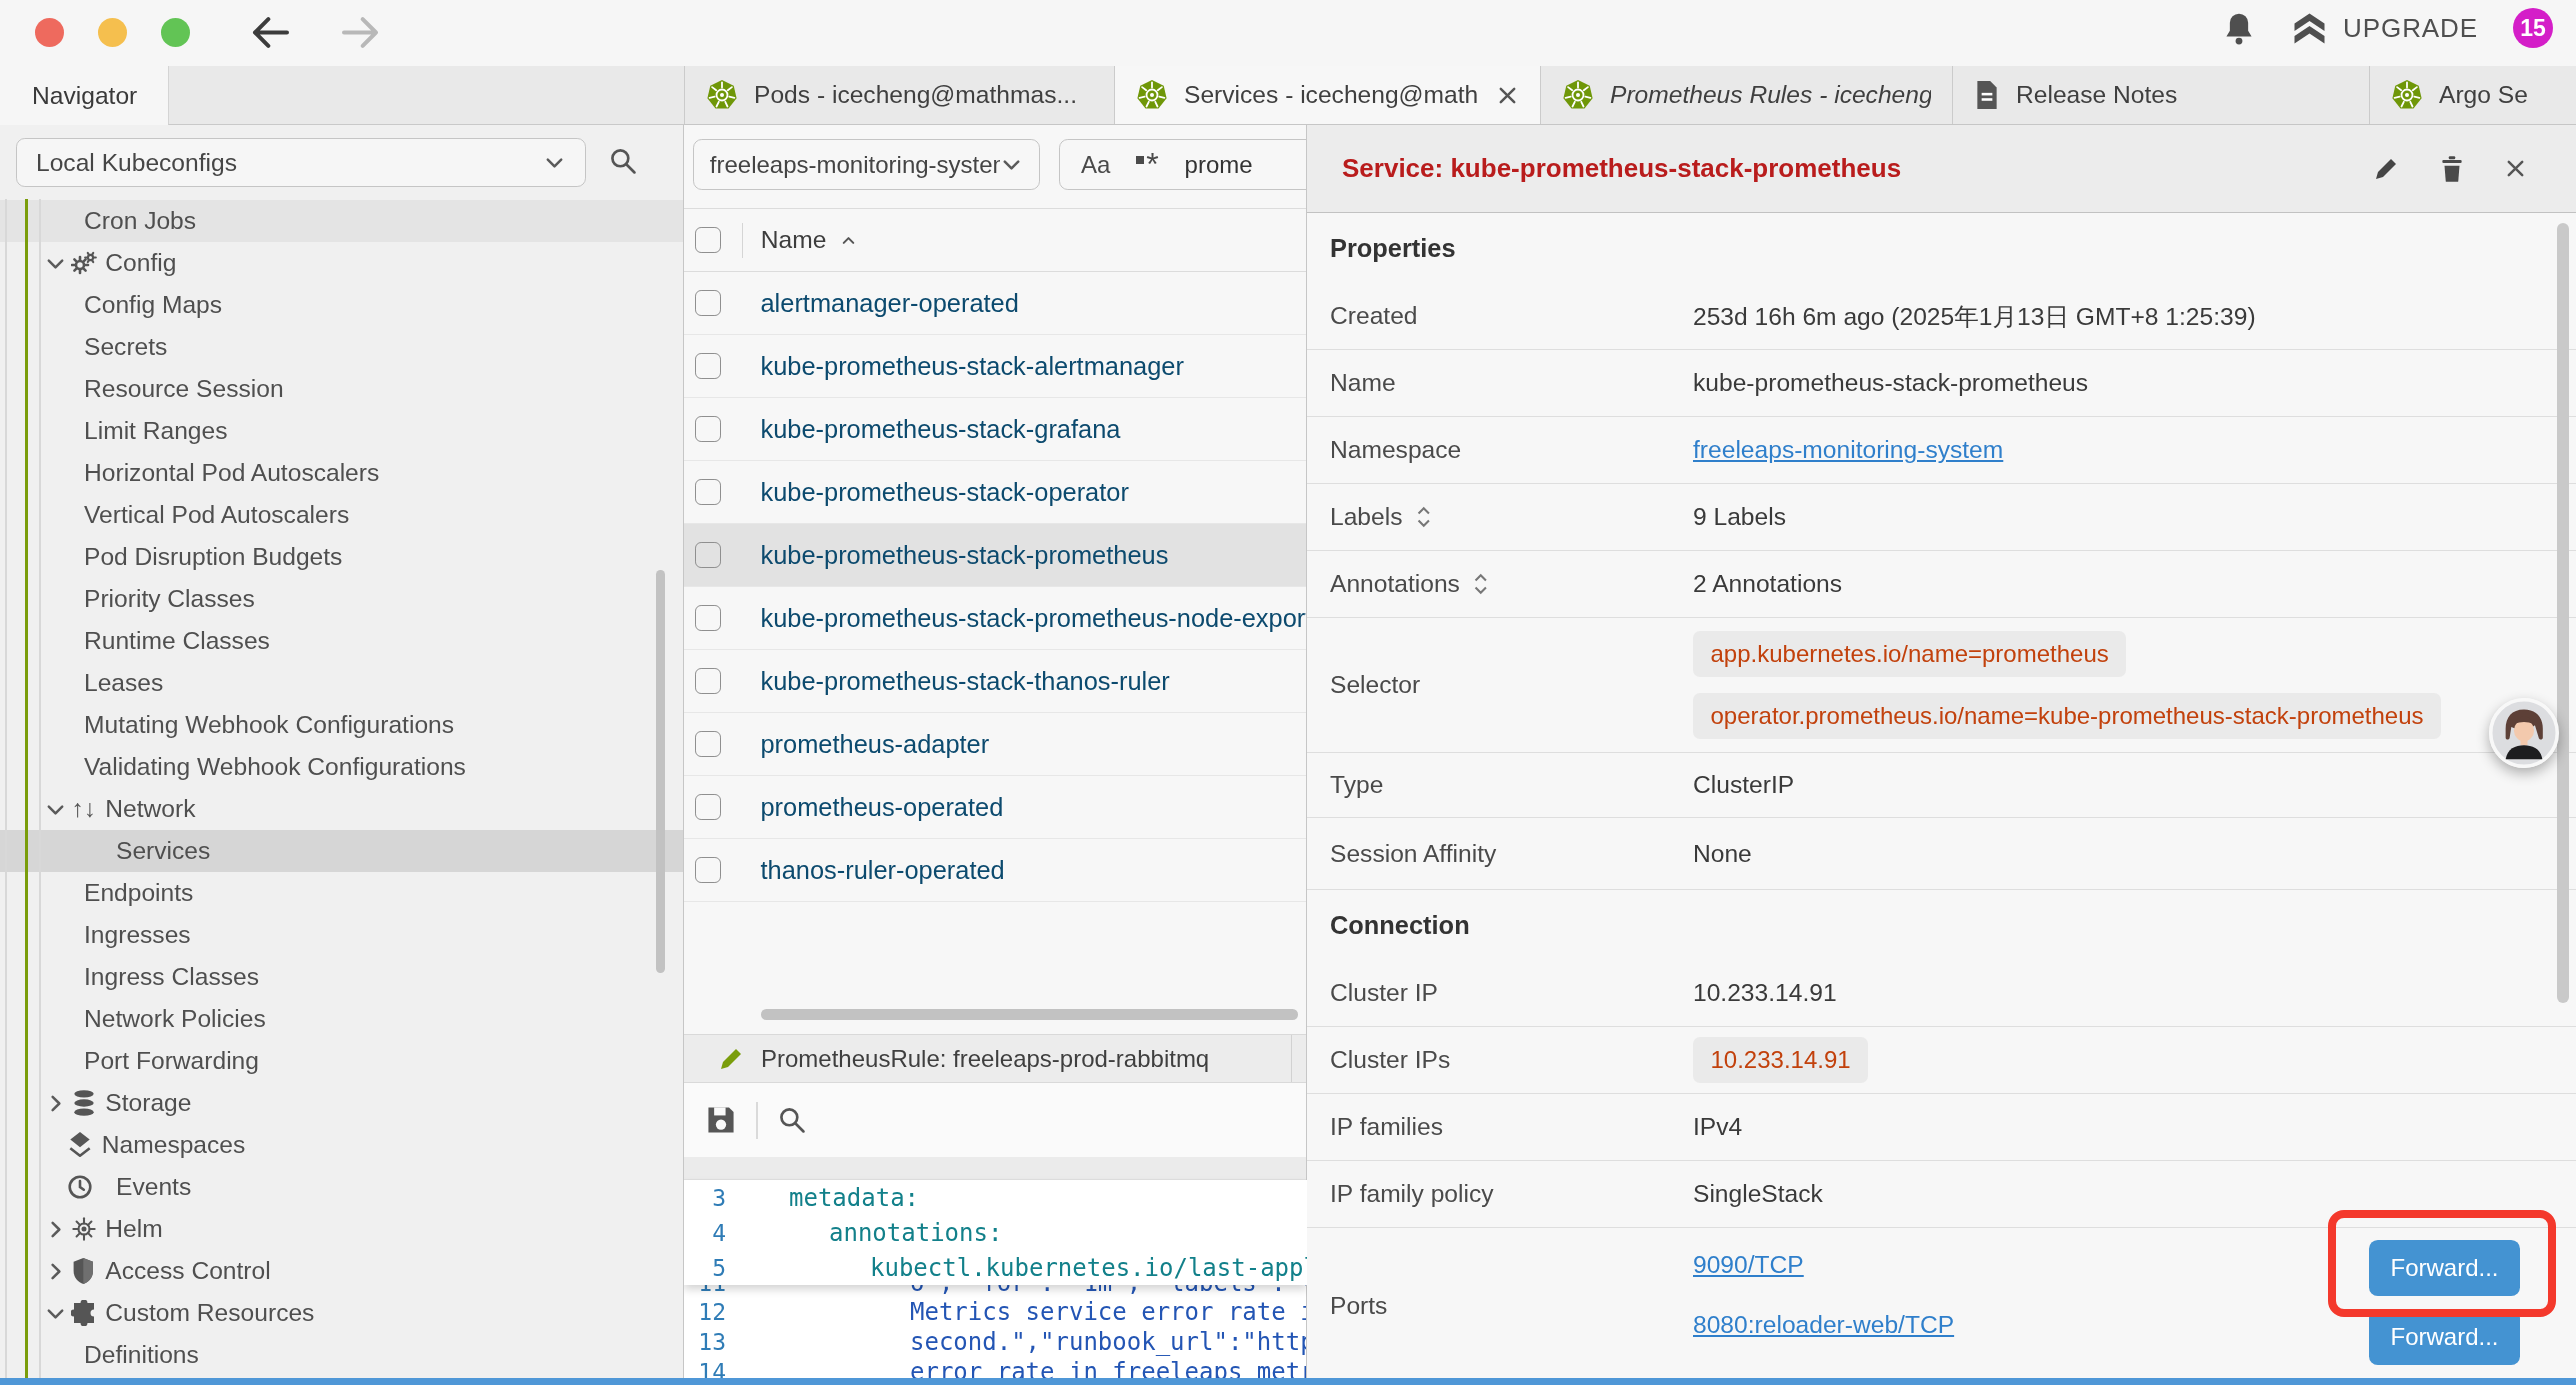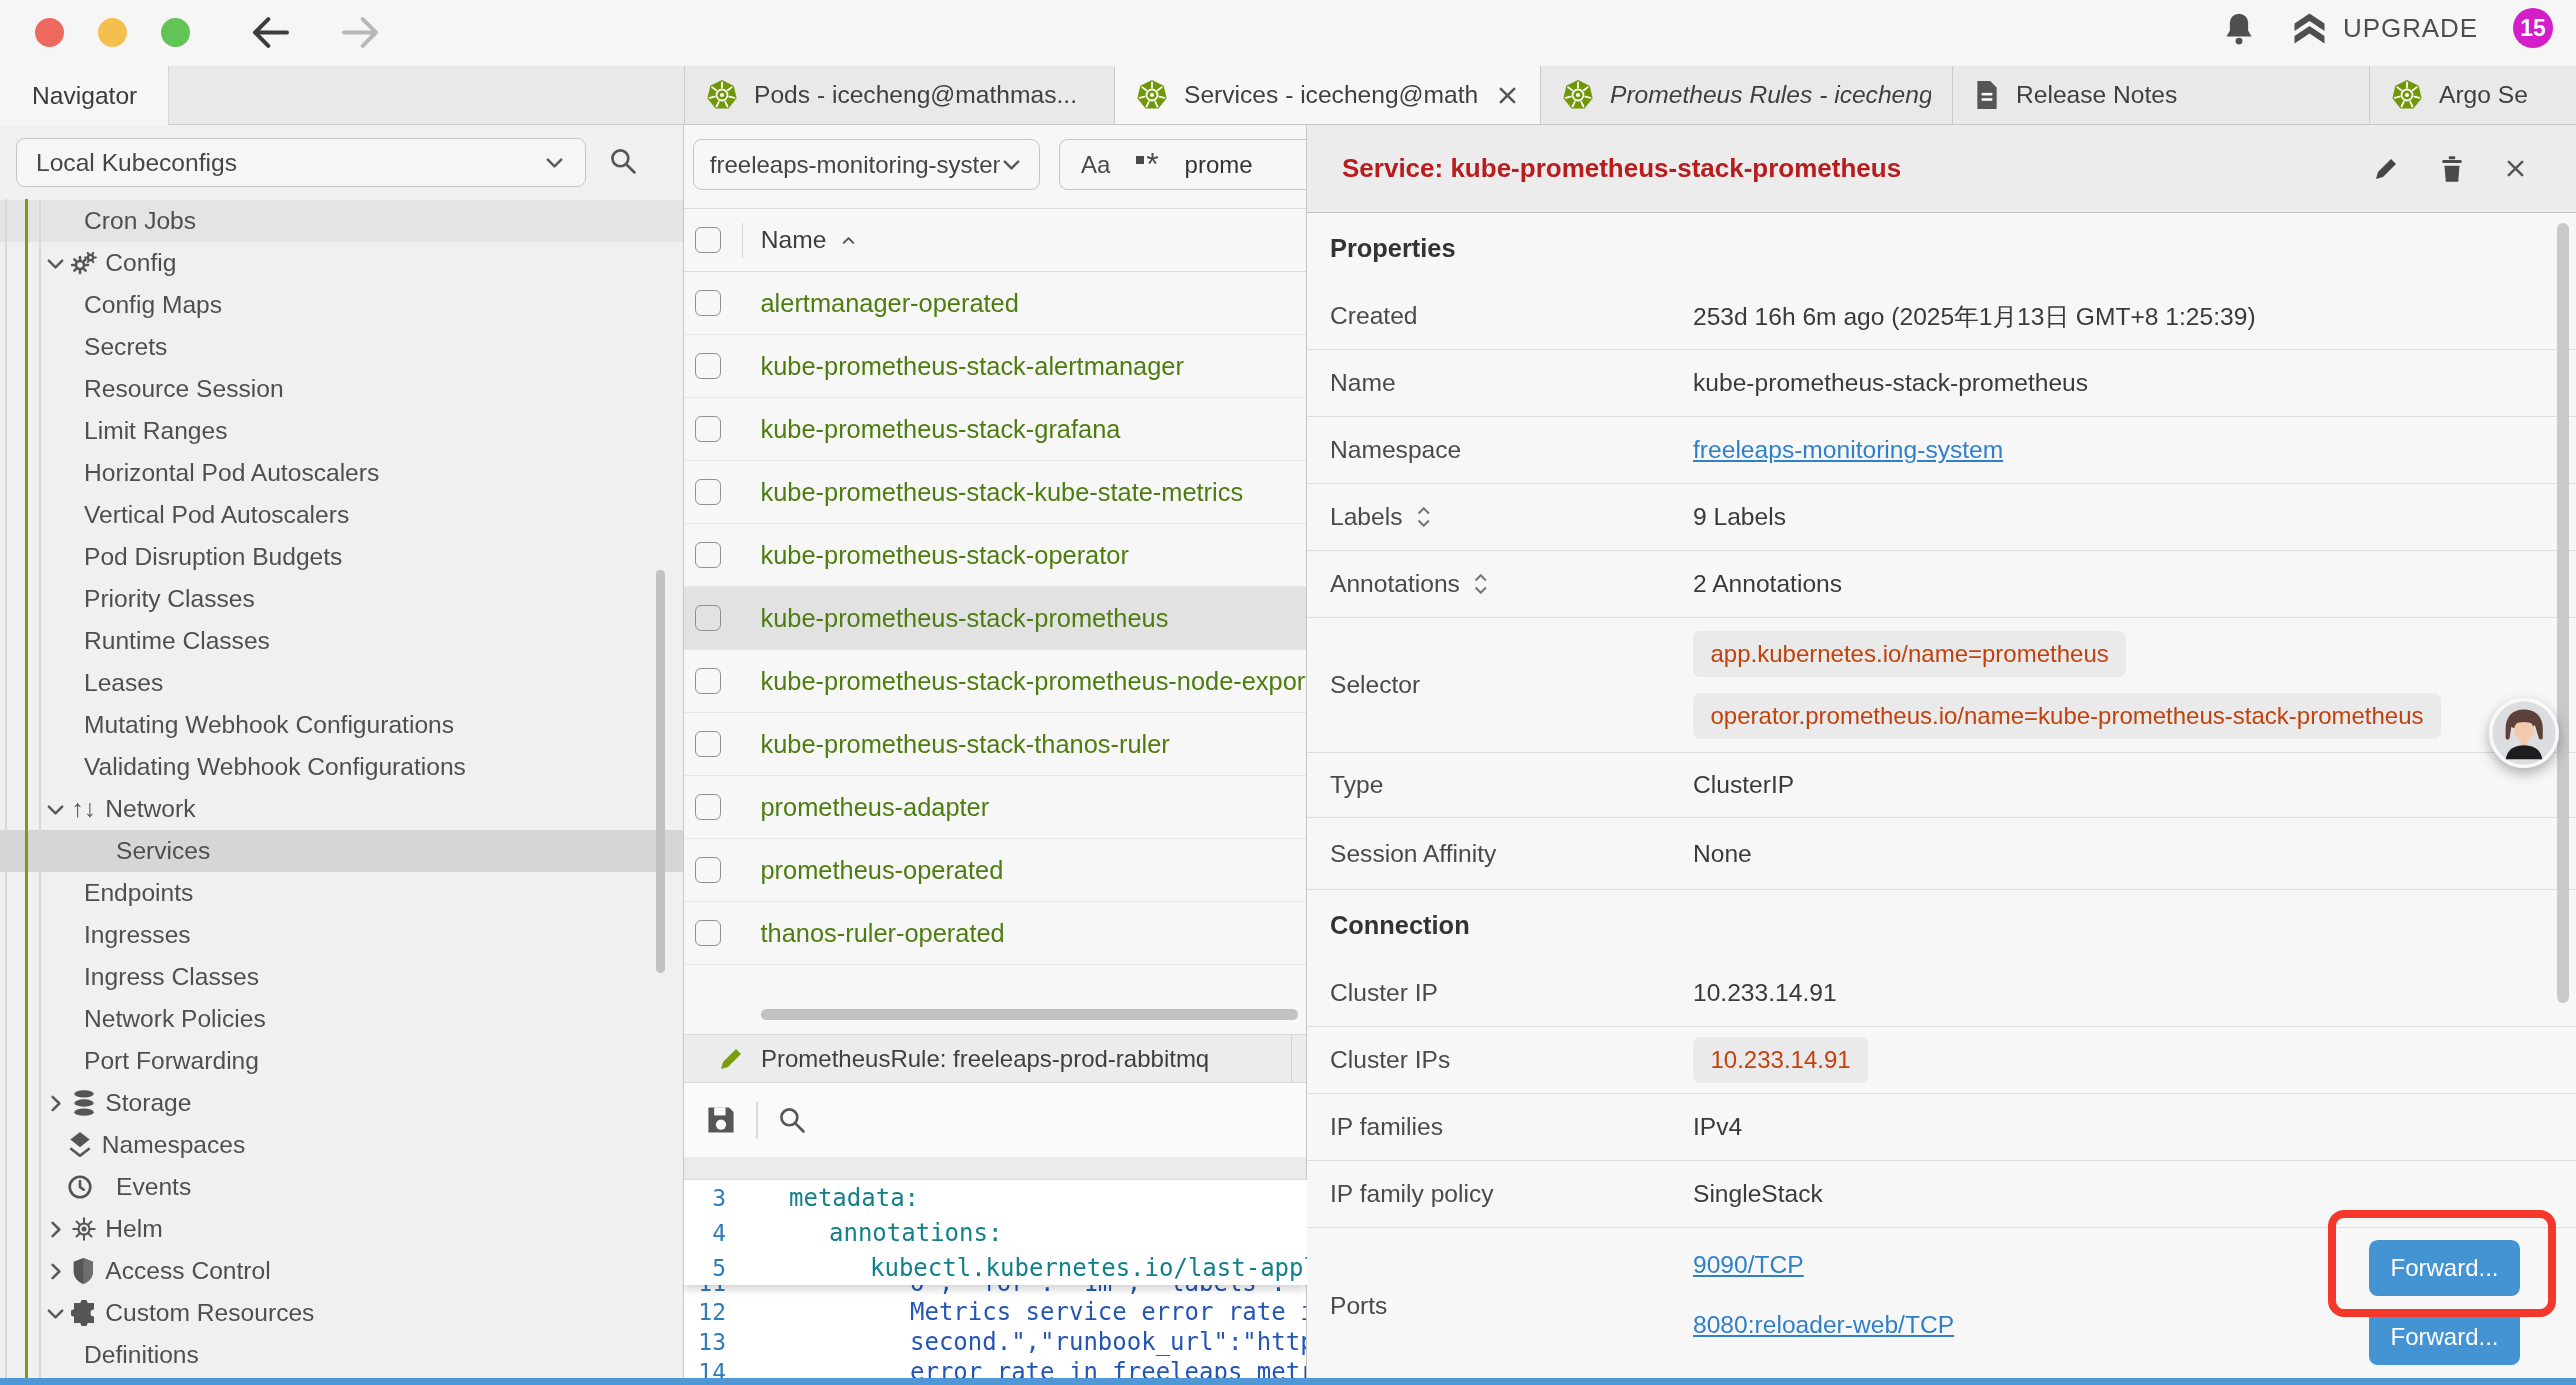--- a/index.html
+++ b/index.html
@@ -68,21 +68,21 @@
   .regex .star{font-size:32px;line-height:17.5px;}
   #thead{position:absolute;left:0;top:84px;right:0;height:63px;display:flex;align-items:center;
      border-bottom:1.8px solid #dcdcdc;box-sizing:border-box;}
   .cbox{width:26px;height:26px;border:1.8px solid #8f8f8f;border-radius:6.1px;margin-left:10.5px;flex:none;box-sizing:border-box;}
   #thead .vsep{width:1.8px;height:35px;background:#d5d5d5;margin-left:21px;}
   #thead .colname{margin-left:17.5px;color:#3d3d3d;}
   #thead .sorticon{margin-left:12.3px;display:flex;}
   #rows{position:absolute;left:0;top:147px;right:0;}
   .lrow{height:63px;display:flex;align-items:center;border-bottom:1.8px solid #e7e7e7;box-sizing:border-box;}
   .lrow.sel{background:#e2e2e2;}
-  .lname{margin-left:40px;color:#4d7c0f;font-size:25.4px;white-space:nowrap;}
+  .lname{margin-left:40px;color:#0c4a6e;font-size:25.4px;white-space:nowrap;}
   #hthumb{position:absolute;left:77px;top:884px;width:537px;height:10.5px;background:#c2c2c2;border-radius:5.3px;}
   #etabs{position:absolute;left:0;top:909px;right:0;height:49px;background:#f3f3f3;
      border-top:1.8px solid #d9d9d9;border-bottom:1.8px solid #d9d9d9;box-sizing:border-box;display:flex;}
   #etab{width:608px;background:#ececec;border-right:1.8px solid #d2d2d2;display:flex;align-items:center;gap:16px;
      padding-left:33px;box-sizing:border-box;font-size:24px;color:#3f3f3f;flex:none;}
   #etab .tab-label{white-space:nowrap;overflow:hidden;}
   #etabstub{width:14px;background:#ececec;flex:none;}
   #etoolbar{position:absolute;left:0;top:958px;right:0;height:74px;background:#fafafa;display:flex;align-items:center;}
   #etoolbar .vsep{width:1.8px;height:37px;background:#dadada;margin:0 19px;}
   #saveic{margin-left:21px;display:flex;} #edsearch{display:flex;}
@@ -511,24 +511,20 @@
       <div class="lrow">
         <span class="cbox"></span>
         <span class="lname">kube-prometheus-stack-alertmanager</span>
       </div>
       <div class="lrow">
         <span class="cbox"></span>
         <span class="lname">kube-prometheus-stack-grafana</span>
       </div>
       <div class="lrow">
         <span class="cbox"></span>
-        <span class="lname">kube-prometheus-stack-kube-state-metrics</span>
-      </div>
-      <div class="lrow">
-        <span class="cbox"></span>
         <span class="lname">kube-prometheus-stack-operator</span>
       </div>
       <div class="lrow sel">
         <span class="cbox"></span>
         <span class="lname">kube-prometheus-stack-prometheus</span>
       </div>
       <div class="lrow">
         <span class="cbox"></span>
         <span class="lname">kube-prometheus-stack-prometheus-node-exporter</span>
       </div>

